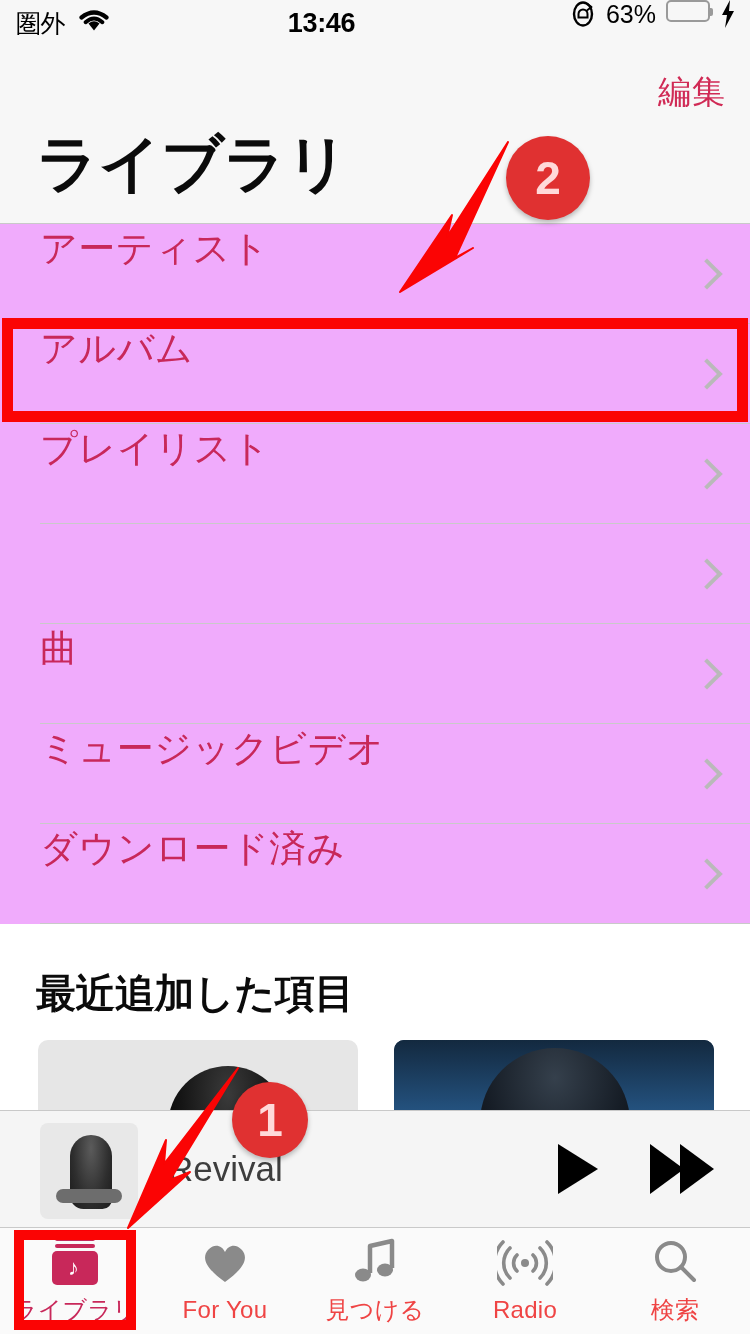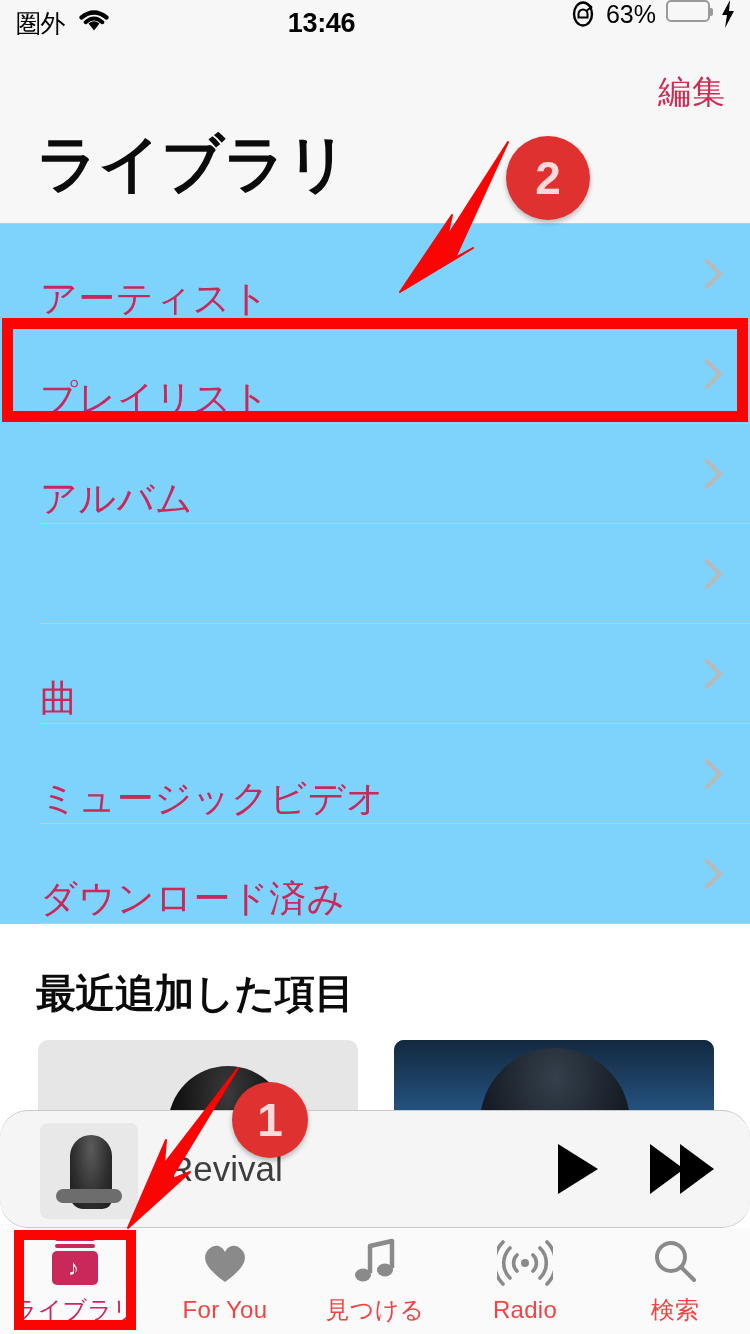--- a/index.html
+++ b/index.html
@@ -72,22 +72,22 @@
 
   
   #menu-list {
     position: absolute; top: 224px; left: 0;
     width: 750px;
     background: #ffffff;
   }
   .menu-row {
     position: relative;
     height: 100px;
-    display: flex; align-items: flex-end;
-    background: #7dd3fc;
+    display: flex; align-items: flex-start;
+    background: #f0abfc;
   }
   .menu-row .label {
     margin-left: 40px;
     font-size: 37px;
     color: #c8285a;
     letter-spacing: 0.5px;
   }
   .menu-row .chevron {
     position: absolute; right: 32px; top: 50%;
     transform: translateY(-50%);
@@ -143,21 +143,20 @@
   }
 
   
   #mini-player {
     position: absolute; left: 0; top: 1110px;
     width: 750px; height: 118px;
     background: #f5f5f5;
     border-top: 1px solid #c9c9c9;
     border-bottom: 1px solid #c9c9c9;
     box-sizing: border-box;
-    border-radius: 28px;
   }
   #mini-artwork {
     position: absolute; left: 40px; top: 12px;
     width: 98px; height: 96px;
     border-radius: 8px;
     overflow: hidden;
     background: #e8e8e8;
   }
   .mini-figure {
     position: absolute; left: 30px; top: 12px;
@@ -300,26 +299,26 @@
     <div id="page-title">ライブラリ</div>
   </div>
 
   <div id="menu-list">
     <div class="menu-row">
       <span class="label">アーティスト</span>
       <span class="chevron"></span>
       <span class="divider"></span>
     </div>
     <div class="menu-row">
+      <span class="label">アルバム</span>
+      <span class="chevron"></span>
+      <span class="divider"></span>
+    </div>
+    <div class="menu-row">
       <span class="label">プレイリスト</span>
-      <span class="chevron"></span>
-      <span class="divider"></span>
-    </div>
-    <div class="menu-row">
-      <span class="label">アルバム</span>
       <span class="chevron"></span>
       <span class="divider"></span>
     </div>
     <div class="menu-row">
       <span class="chevron"></span>
       <span class="divider"></span>
     </div>
     <div class="menu-row">
       <span class="label">曲</span>
       <span class="chevron"></span>

